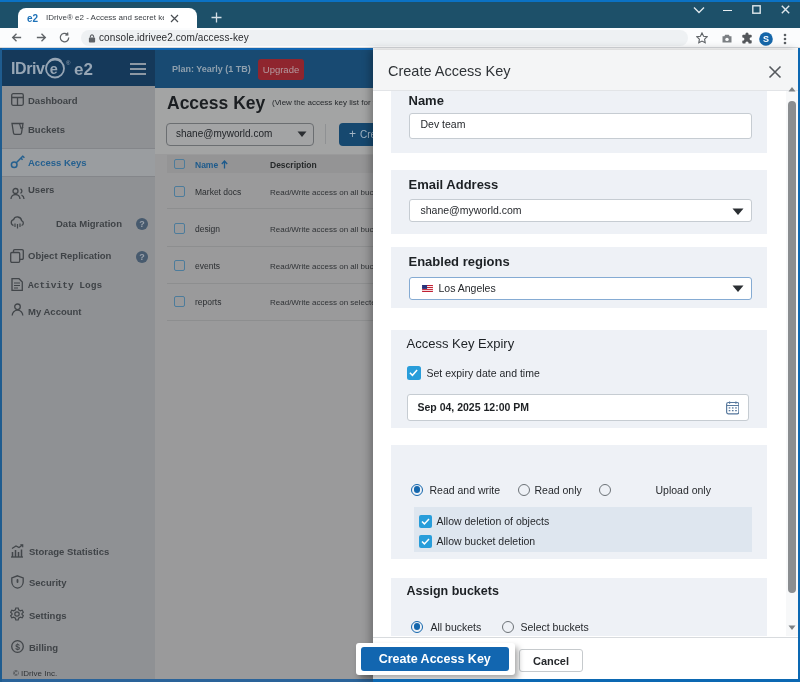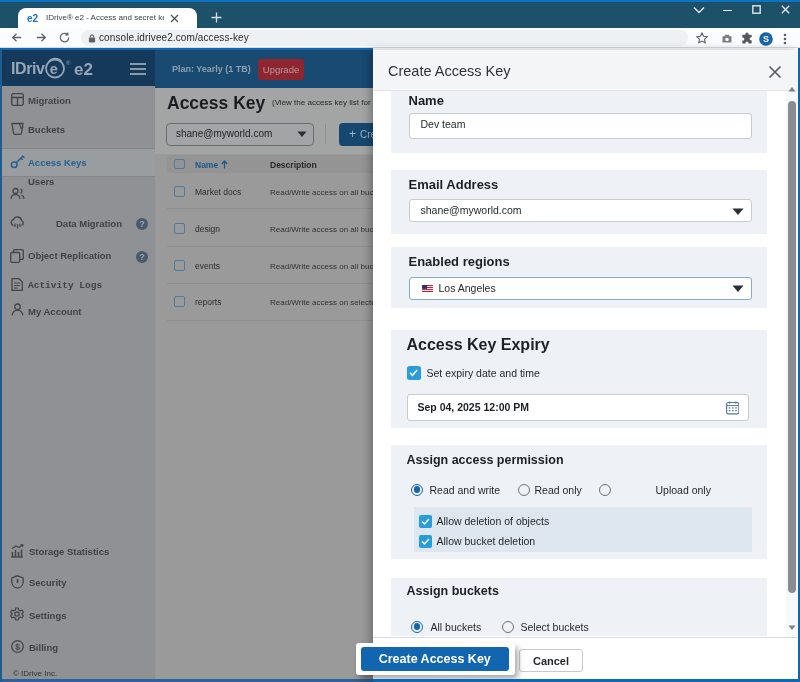--- a/index.html
+++ b/index.html
@@ -131,24 +131,24 @@
   <div class="abs" style="left:270px;top:262px;font-size:8px;color:#303336;white-space:nowrap;">Read/Write access on all buckets</div>
   <div class="abs" style="left:167px;top:283px;width:633px;height:1px;background:#8d8e8f;"></div>
 
   <div class="abs" style="left:174px;top:296px;width:11px;height:11px;border:1.5px solid #4d7c9b;border-radius:2px;"></div>
   <div class="abs" style="left:195px;top:297px;font-size:8.5px;color:#2b2e31;">reports</div>
   <div class="abs" style="left:270px;top:298px;font-size:8px;color:#303336;white-space:nowrap;">Read/Write access on selected bucket</div>
   <div class="abs" style="left:167px;top:320px;width:633px;height:1px;background:#8d8e8f;"></div>
 </div>
 
 <div id="sidebaritems" style="position:absolute;left:0;top:0;color:#3f4347;font-size:9.5px;font-weight:bold;white-space:nowrap;">
-  <div class="abs" style="left:28px;top:94.5px;">Migration</div>
+  <div class="abs" style="left:28px;top:94.5px;">Dashboard</div>
   <div class="abs" style="left:28px;top:123.5px;">Buckets</div>
   <div class="abs" style="left:28px;top:156.5px;color:#25608f;">Access Keys</div>
-  <div class="abs" style="left:28px;top:176px;">Users</div>
+  <div class="abs" style="left:28px;top:184px;">Users</div>
   <div class="abs" style="left:28px;top:217.5px;margin-left:28px;">Data Migration</div>
   <div class="abs" style="left:28px;top:250px;">Object Replication</div>
   <div class="abs" style="left:28px;top:279.5px;font-family:Liberation Mono, monospace;">Activity Logs</div>
   <div class="abs" style="left:28px;top:305.5px;">My Account</div>
   <div class="abs" style="left:29px;top:545.5px;">Storage Statistics</div>
   <div class="abs" style="left:29px;top:577px;">Security</div>
   <div class="abs" style="left:29px;top:609.5px;">Settings</div>
   <div class="abs" style="left:29px;top:641.5px;">Billing</div>
   <div class="abs" style="left:13px;top:669px;font-size:8px;font-weight:normal;color:#303336;">© IDrive Inc.</div>
 </div>
@@ -243,21 +243,21 @@
       <rect y="3.6" width="13" height="1.1" fill="#fff"></rect>
       <rect y="5.9" width="13" height="1.1" fill="#fff"></rect>
       <rect width="6" height="4.7" fill="#26337c"></rect>
     </svg>
   <div class="abs" style="left:66px;top:191px;font-size:10.5px;color:#26292d;">Los Angeles</div>
   <svg class="abs" style="left:359px;top:194px;" width="12" height="8" viewBox="0 0 12 8">
       <path d="M0.5 0.5 L6 7 L11.5 0.5 Z" fill="#2b2f33"></path>
     </svg>
 
   <div class="abs" style="left:18.5px;top:239px;width:376px;height:98px;background:#eef1f6;"></div>
-  <div class="abs" style="left:34px;top:245px;font-size:16px;font-weight:bold;color:#1d2125;">Access Key Expiry</div>
+  <div class="abs" style="left:34px;top:245px;font-size:13px;font-weight:normal;color:#1d2125;">Access Key Expiry</div>
   <div class="abs" style="left:34px;top:274.5px;width:14px;height:14px;background:#289dda;border-radius:2.5px;"></div>
   <svg class="abs" style="left:36.5px;top:278px;" width="9" height="7.5" viewBox="0 0 10 8">
       <path d="M1 4 L3.8 6.8 L9 1" fill="none" stroke="#fff" stroke-width="1.7"></path>
     </svg>
   <div class="abs" style="left:54px;top:276px;font-size:10.5px;color:#26292d;">Set expiry date and time</div>
   <div class="abs" style="left:34px;top:303px;width:342px;height:27px;background:#fff;border:1px solid #c6ccd2;border-radius:3px;"></div>
   <div class="abs" style="left:45px;top:310px;font-size:10.5px;font-weight:bold;color:#1e2124;">Sep 04, 2025 12:00 PM</div>
   <svg class="abs" style="left:353px;top:310px;" width="13.5" height="13.5" viewBox="0 0 15 15">
       <rect x="0.7" y="1.7" width="13.6" height="12.6" rx="2" fill="none" stroke="#56779c" stroke-width="1.3"></rect>
       <path d="M0.7 5 H14.3" stroke="#56779c" stroke-width="1.1"></path>
@@ -266,21 +266,20 @@
         <rect x="3" y="7" width="1.8" height="1.4"></rect>
         <rect x="6.6" y="7" width="1.8" height="1.4"></rect>
         <rect x="10.2" y="7" width="1.8" height="1.4"></rect>
         <rect x="3" y="10" width="1.8" height="1.4"></rect>
         <rect x="6.6" y="10" width="1.8" height="1.4"></rect>
         <rect x="10.2" y="10" width="1.8" height="1.4"></rect>
       </g>
     </svg>
 
   <div class="abs" style="left:18.5px;top:354px;width:376px;height:114px;background:#eef1f6;"></div>
-  <div class="abs" style="left:34px;top:362px;font-size:12.5px;font-weight:bold;color:#1d2125;">Assign access permission</div>
   <div class="abs" style="left:38.5px;top:392.5px;width:12px;height:12px;border:1.4px solid #1467ad;border-radius:50%;"></div>
   <div class="abs" style="left:41.2px;top:395.2px;width:6.6px;height:6.6px;background:#1467ad;border-radius:50%;"></div>
   <div class="abs" style="left:57px;top:393px;font-size:10.5px;color:#26292d;">Read and write</div>
   <div class="abs" style="left:145px;top:392.5px;width:12px;height:12px;border:1.4px solid #6c7277;border-radius:50%;"></div>
   <div class="abs" style="left:162px;top:393px;font-size:10.5px;color:#26292d;">Read only</div>
   <div class="abs" style="left:226px;top:392.5px;width:12px;height:12px;border:1.4px solid #6c7277;border-radius:50%;"></div>
   <div class="abs" style="left:243px;top:393px;font-size:10.5px;color:#26292d;padding-left:40px;">Upload only</div>
   <div class="abs" style="left:41px;top:416px;width:338px;height:45px;background:#dee6ef;"></div>
   <div class="abs" style="left:46.5px;top:424px;width:12.5px;height:12.5px;background:#289dda;border-radius:2px;"></div>
   <svg class="abs" style="left:48.5px;top:427px;" width="9" height="7" viewBox="0 0 9 7">

